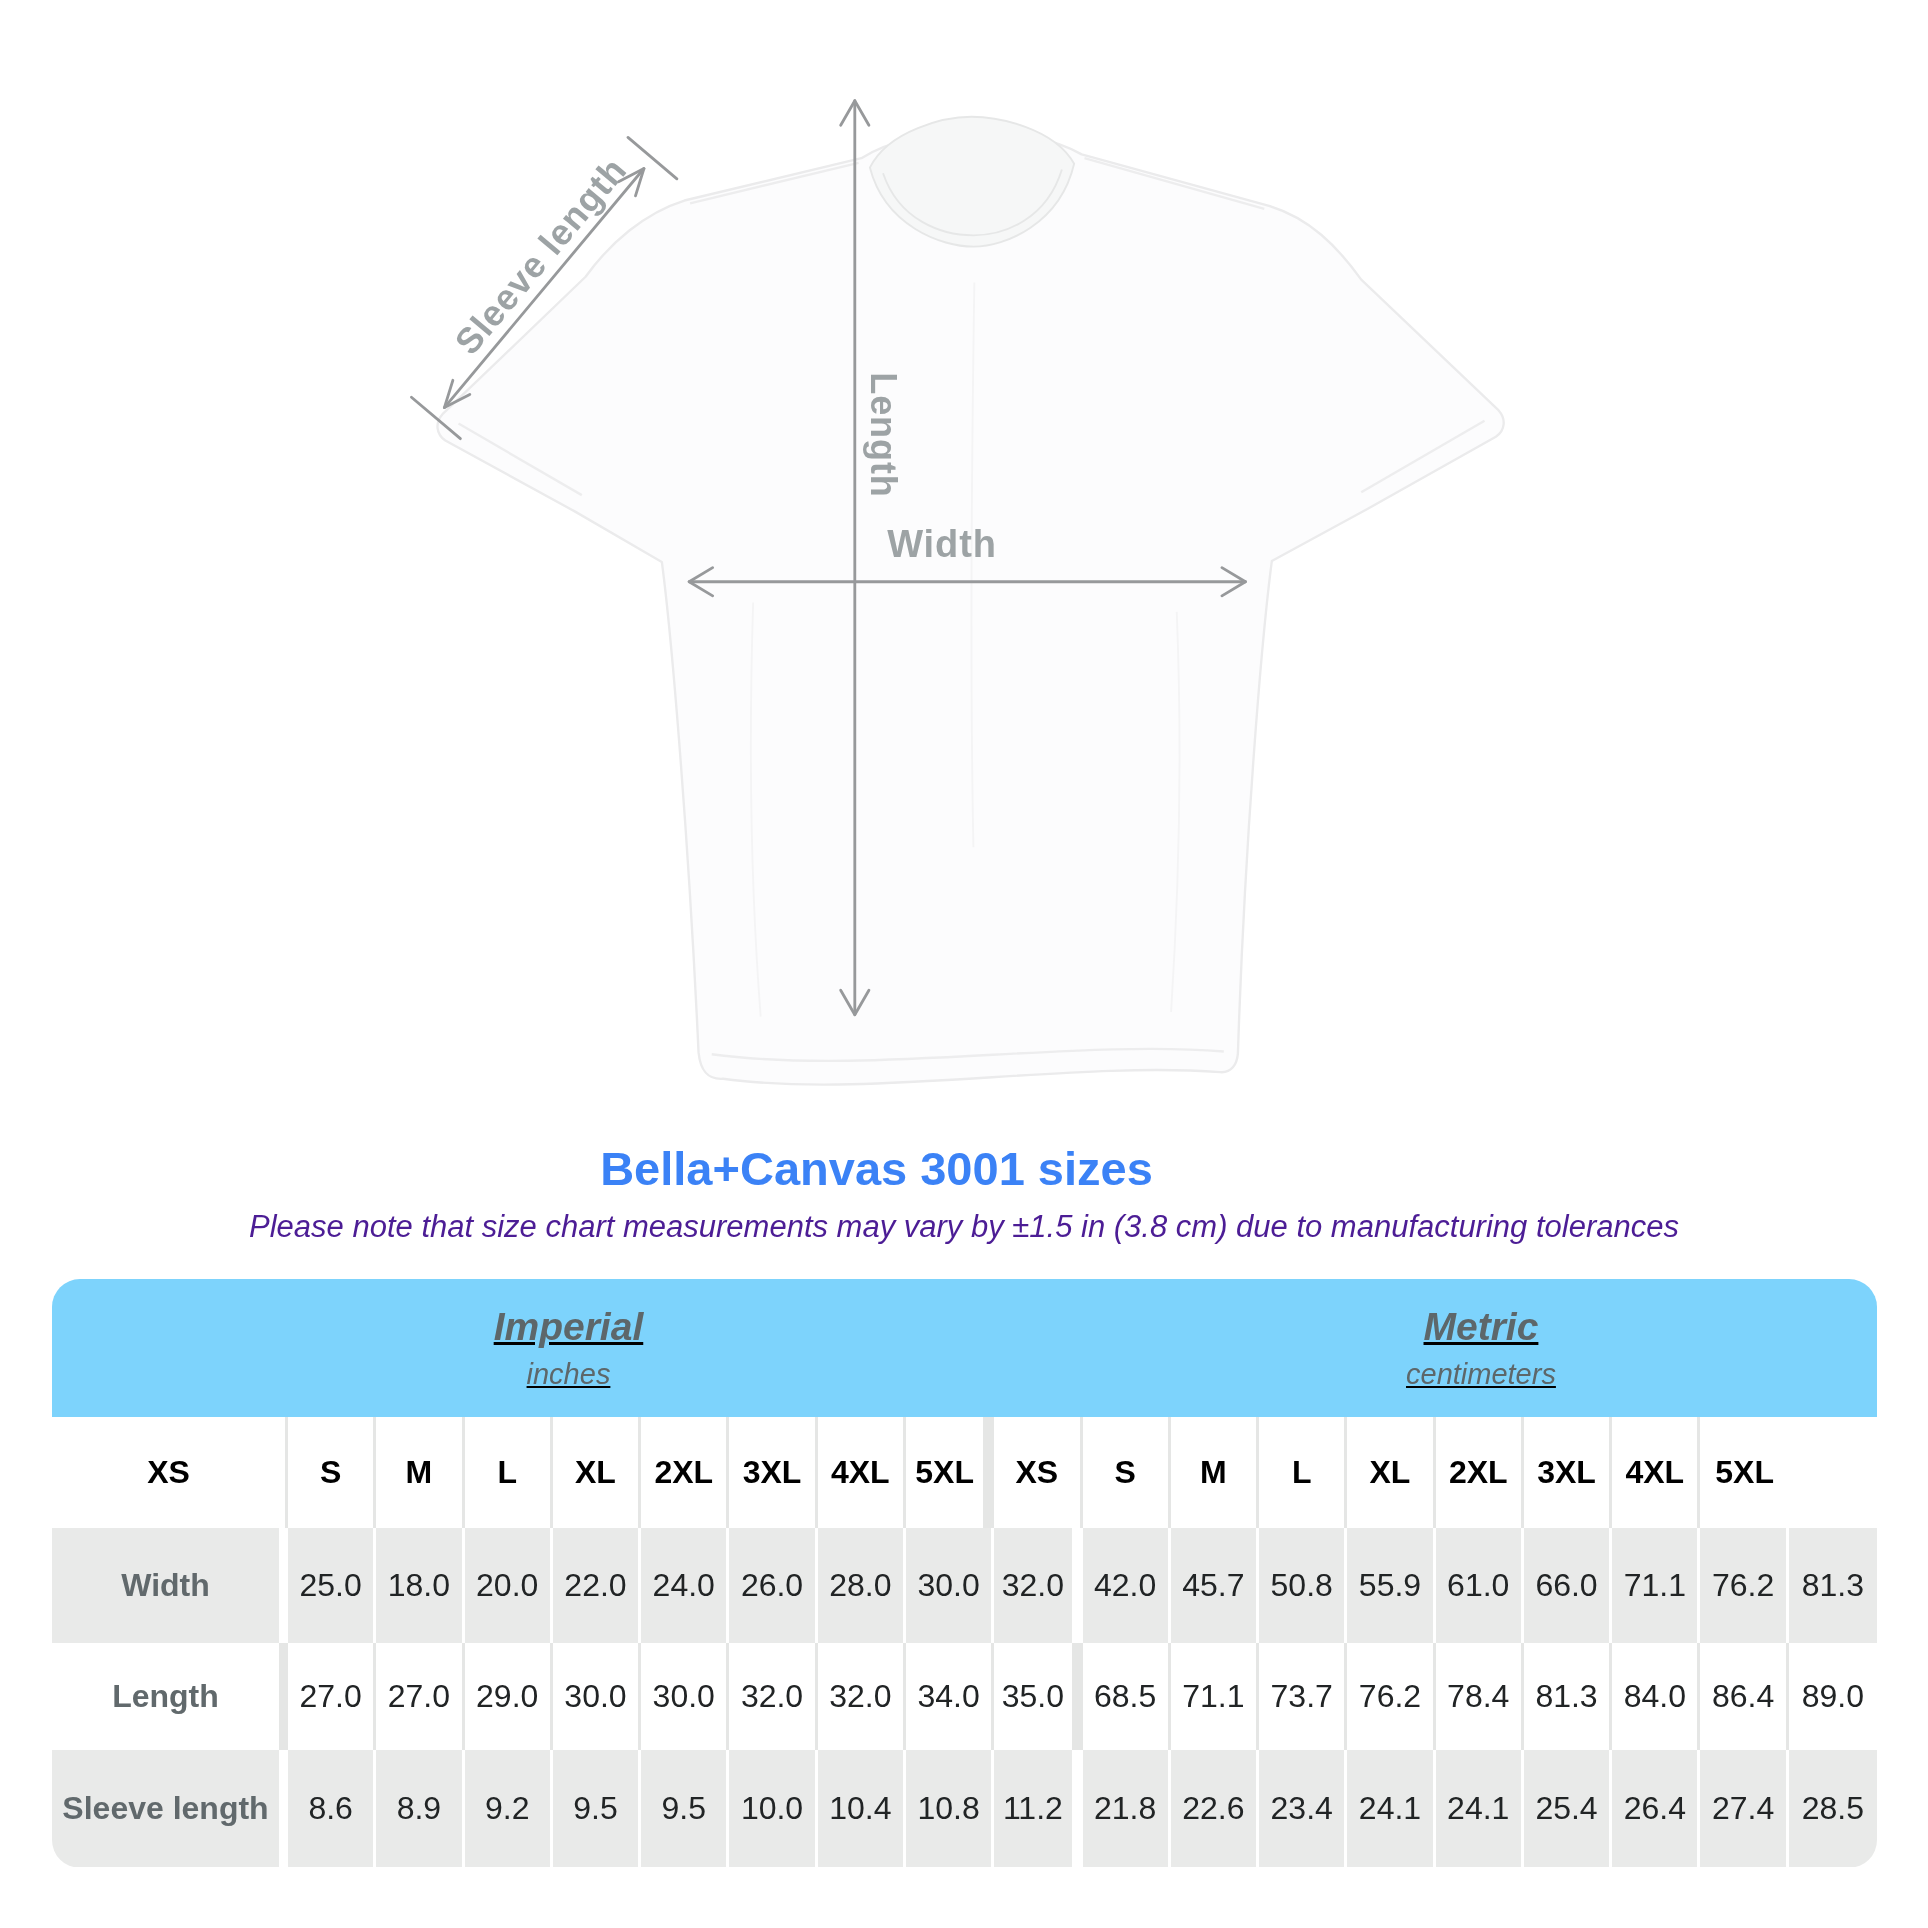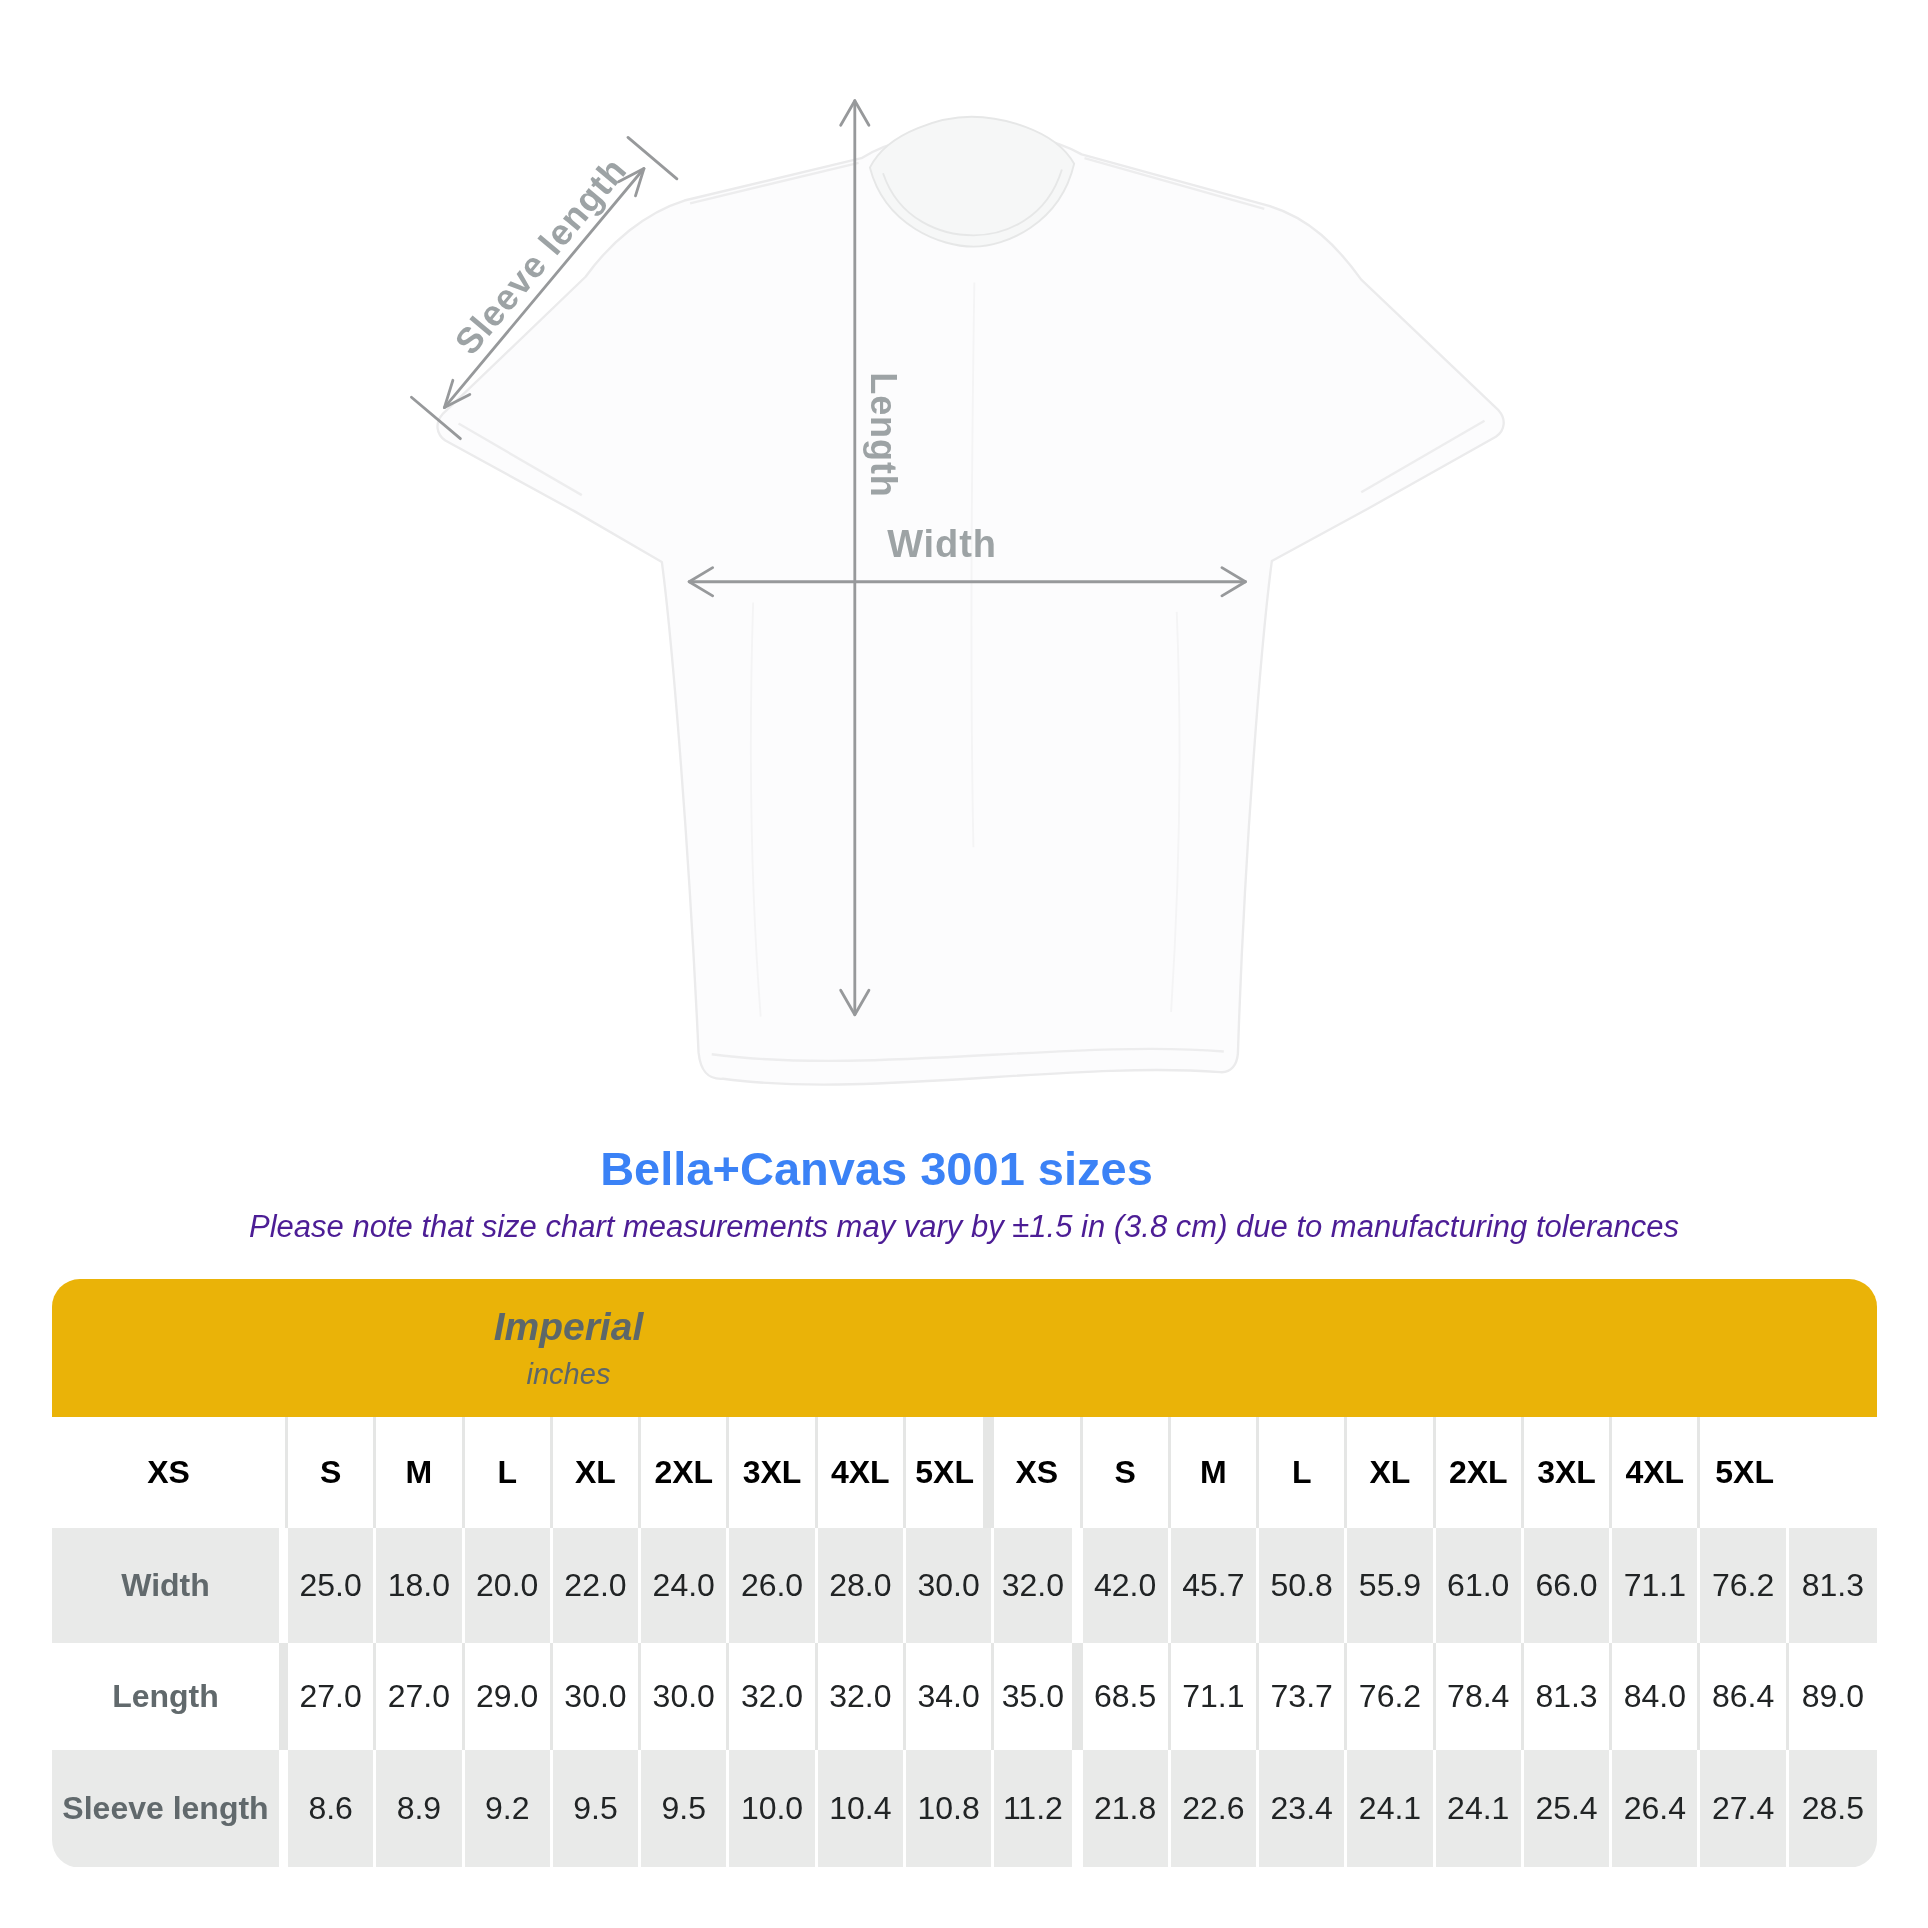--- a/index.html
+++ b/index.html
@@ -15,21 +15,21 @@
 
   
   .page-title{position:absolute;left:0;top:1141px;width:1753px;text-align:center;
     font-size:47px;font-weight:bold;color:#3b82f6;letter-spacing:0px;}
   .page-subtitle{position:absolute;left:0;top:1209px;width:1928px;text-align:center;
     font-size:31px;font-style:italic;color:#4c1d95;}
 
   
   .size-table{position:absolute;left:52px;top:1279px;width:1825px;height:589px;
     border-radius:28px;overflow:hidden;background:#ffffff;}
-  .band{display:flex;height:138px;background:#eab308;}
+  .band{display:flex;height:138px;background:#7dd3fc;text-decoration:underline;}
   .band-half{display:flex;flex-direction:column;align-items:center;justify-content:center;gap:8.5px;}
   .band-half.imp{width:56.6%;}
   .band-half.met{width:43.4%;}
   .band-title{font-size:39px;font-weight:bold;font-style:italic;color:#5d676a;}
   .band-unit{font-size:29px;font-style:italic;color:#5d676a;}
 
   .grid-row{display:grid;grid-template-columns:236px repeat(18,1fr);}
   .row-header{height:111px;}
   .row-w{height:115px;}
   .row-l{height:107px;}
@@ -106,20 +106,24 @@
 <div class="page-title">Bella+Canvas 3001 sizes</div>
 <div class="page-subtitle">Please note that size chart measurements may vary by ±1.5 in (3.8 cm) due to manufacturing tolerances</div>
 
 <div class="size-table">
 
   <div class="band">
     <div class="band-half imp">
       <div class="band-title">Imperial</div>
       <div class="band-unit">inches</div>
     </div>
+    <div class="band-half met">
+      <div class="band-title">Metric</div>
+      <div class="band-unit">centimeters</div>
+    </div>
   </div>
 
   <div class="grid-row row-header r-white">
     <div class="cell h">XS</div>
     <div class="cell h">S</div>
     <div class="cell h">M</div>
     <div class="cell h">L</div>
     <div class="cell h">XL</div>
     <div class="cell h">2XL</div>
     <div class="cell h">3XL</div>

